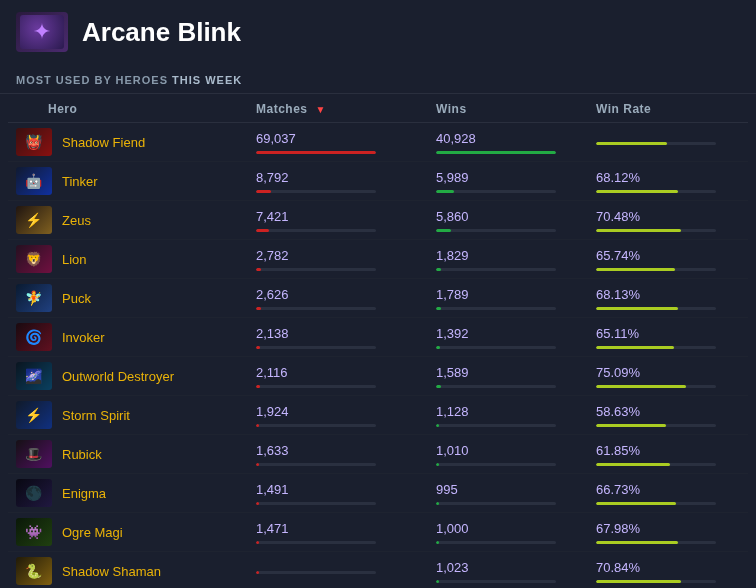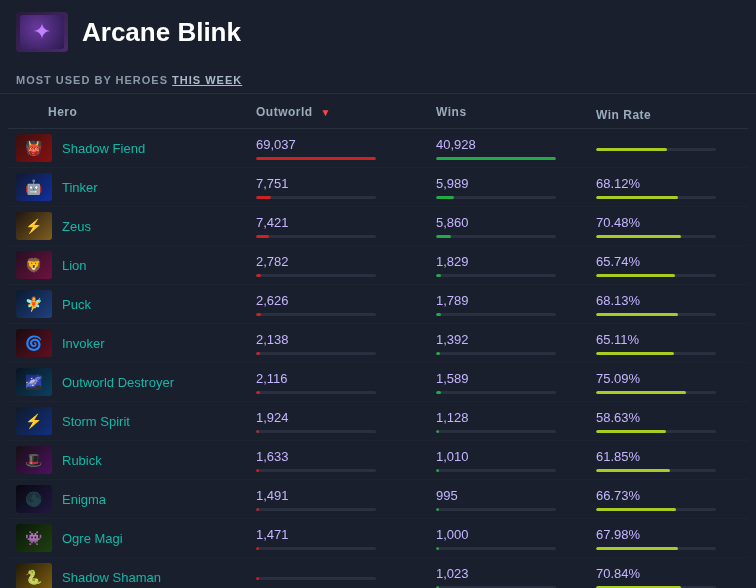--- a/index.html
+++ b/index.html
@@ -61,21 +61,20 @@
     .section-header-text {
       font-size: 11px;
       font-weight: bold;
       letter-spacing: 1px;
       color: #8899aa;
       text-transform: uppercase;
     }
 
     .section-header-text span.highlight {
       color: #aabbcc;
-      text-decoration: underline;
     }
 
     .table-container {
       padding: 0 8px;
     }
 
     .table-header-row {
       display: flex;
       align-items: center;
       padding: 8px 8px 6px 8px;
@@ -93,21 +92,20 @@
       flex-shrink: 0;
     }
 
     .col-wins {
       width: 160px;
       flex-shrink: 0;
     }
 
     .col-winrate {
       flex: 1;
-      margin-top: 6px;
     }
 
     .col-header {
       font-size: 12px;
       font-weight: bold;
       color: #9aabbb;
       letter-spacing: 0.5px;
     }
 
     .sort-indicator {
@@ -138,21 +136,21 @@
       margin-right: 10px;
       flex-shrink: 0;
       display: flex;
       align-items: center;
       justify-content: center;
       font-size: 14px;
       overflow: hidden;
     }
 
     .hero-name {
-      color: #14b8a6;
+      color: #eab308;
       font-size: 13px;
       cursor: pointer;
     }
 
     .matches-cell {
       width: 180px;
       flex-shrink: 0;
     }
 
     .wins-cell {
@@ -235,21 +233,21 @@
   <span class="section-header-text">
     <span>MOST USED BY HEROES</span>&nbsp;<span class="highlight">THIS WEEK</span>
   </span>
 </div>
 
 <div class="table-container">
 
   <div class="table-header-row">
     <div class="col-hero col-header">Hero</div>
     <div class="col-matches col-header">
-      <span>Outworld</span>
+      <span>Matches</span>
       <span class="sort-indicator">▼</span>
     </div>
     <div class="col-wins col-header">Wins</div>
     <div class="col-winrate col-header">Win Rate</div>
   </div>
 
   <div id="table-body">
       <div class="table-row">
     <div class="hero-cell">
       <div class="hero-avatar hero-sf">👹</div>
@@ -279,21 +277,21 @@
       </div>
     </div>
   </div>
       <div class="table-row">
     <div class="hero-cell">
       <div class="hero-avatar hero-tinker">🤖</div>
       <span class="hero-name">Tinker</span>
     </div>
     <div class="matches-cell">
       <div class="cell-wrapper">
-        <span class="cell-value">7,751</span>
+        <span class="cell-value">8,792</span>
         <div class="bar-container">
           <div class="bar-fill-matches" style="width: 12.735199965236033%"></div>
         </div>
       </div>
     </div>
     <div class="wins-cell">
       <div class="cell-wrapper">
         <span class="cell-value">5,989</span>
         <div class="bar-container">
           <div class="bar-fill-wins" style="width: 14.633014073494918%"></div>

